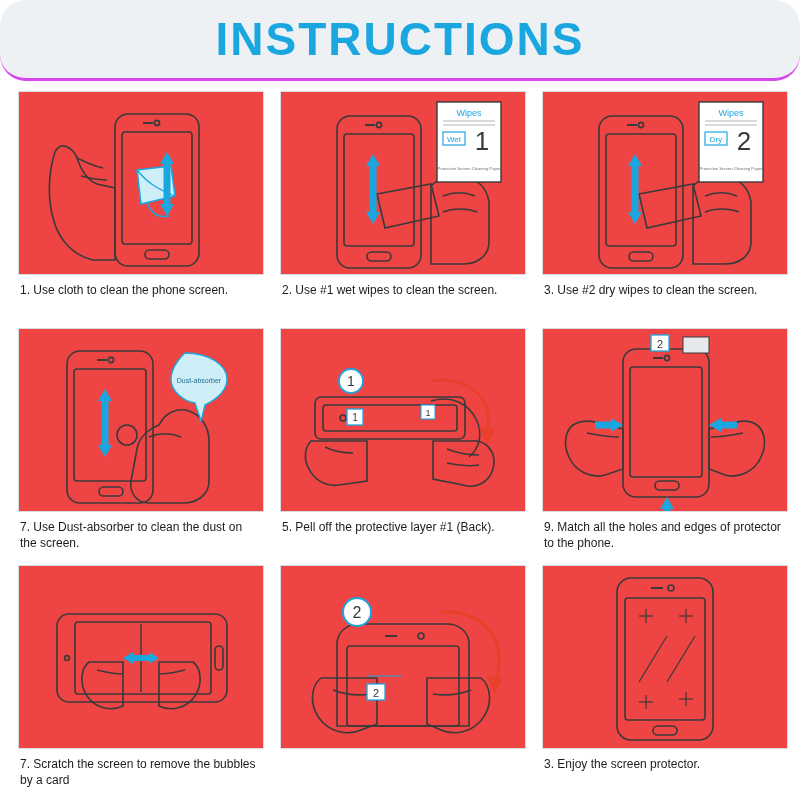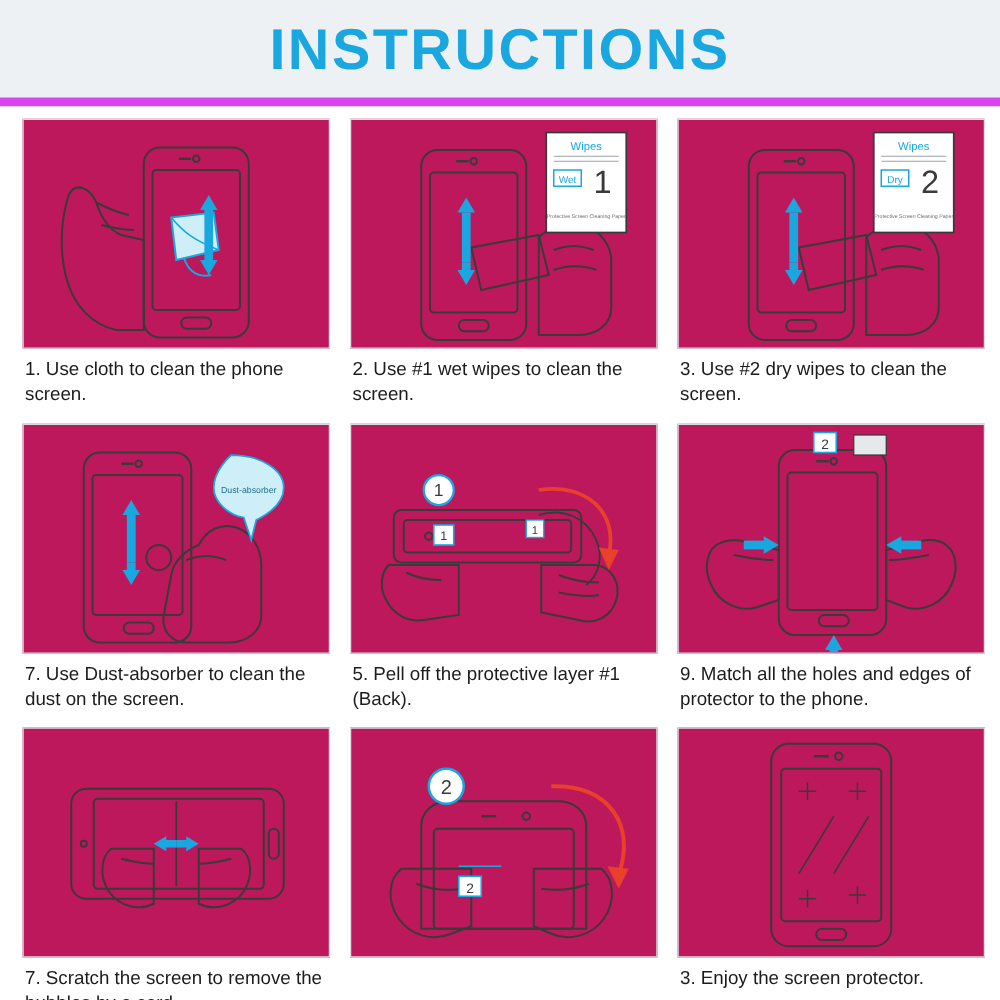--- a/index.html
+++ b/index.html
@@ -19,21 +19,22 @@
     height: 800px;
     background: #ffffff;
     box-sizing: border-box;
   }
   .header {
     height: 78px;
     background: #eef1f4;
     display: flex;
     align-items: center;
     justify-content: center;
-    border-bottom: 7px solid #d946ef;
+    border-bottom: 3px solid #d946ef;
+    border-radius: 26px;
   }
   .header-title {
     font-size: 46px;
     letter-spacing: 2px;
     font-weight: bold;
     color: #1aa7e0;
     font-family: "Liberation Sans", sans-serif;
   }
   .grid {
     padding: 10px 18px 0 18px;
@@ -42,27 +43,27 @@
     grid-template-rows: repeat(3, auto);
     column-gap: 16px;
     row-gap: 4px;
   }
   .cell {
     display: flex;
     flex-direction: column;
   }
   .figure {
     border: 1px solid #d9dde1;
-    background: #be185d;
+    background: #ef4444;
     height: 182px;
     position: relative;
     overflow: hidden;
   }
   .caption {
-    font-size: 15px;
+    font-size: 12px;
     line-height: 1.35;
     color: #1c1c1c;
     padding: 7px 2px 8px 2px;
     min-height: 34px;
   }
   svg { display: block; }
   .arrow-blue { fill: #1aa7e0; }
   .lbl { font-family: "Liberation Sans", sans-serif; }
 </style>
 </head>

